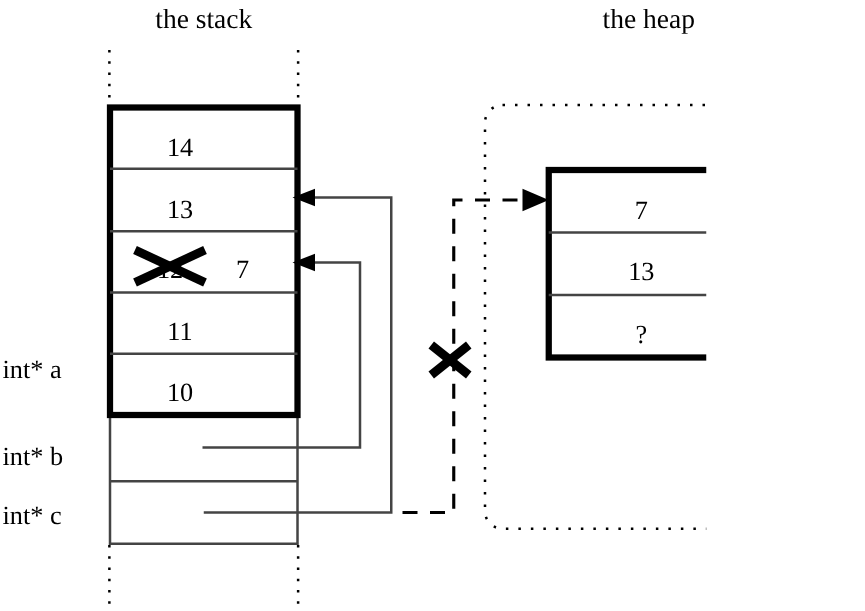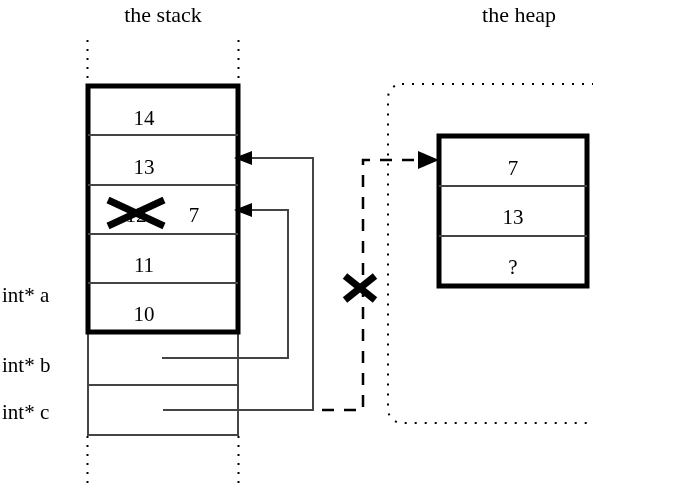--- a/index.html
+++ b/index.html
@@ -10,21 +10,20 @@
   }
   body {
     font-family: "Liberation Serif", "DejaVu Serif", serif;
   }
   #canvas {
     position: relative;
     width: 565px;
     height: 489px;
     background: #ffffff;
     overflow: hidden;
-    padding-left: 28px;
   }
   #diagram-svg {
     position: absolute;
     left: 0;
     top: 0;
     width: 692px;
     height: 489px;
   }
   .region-title {
     font-size: 22px;

